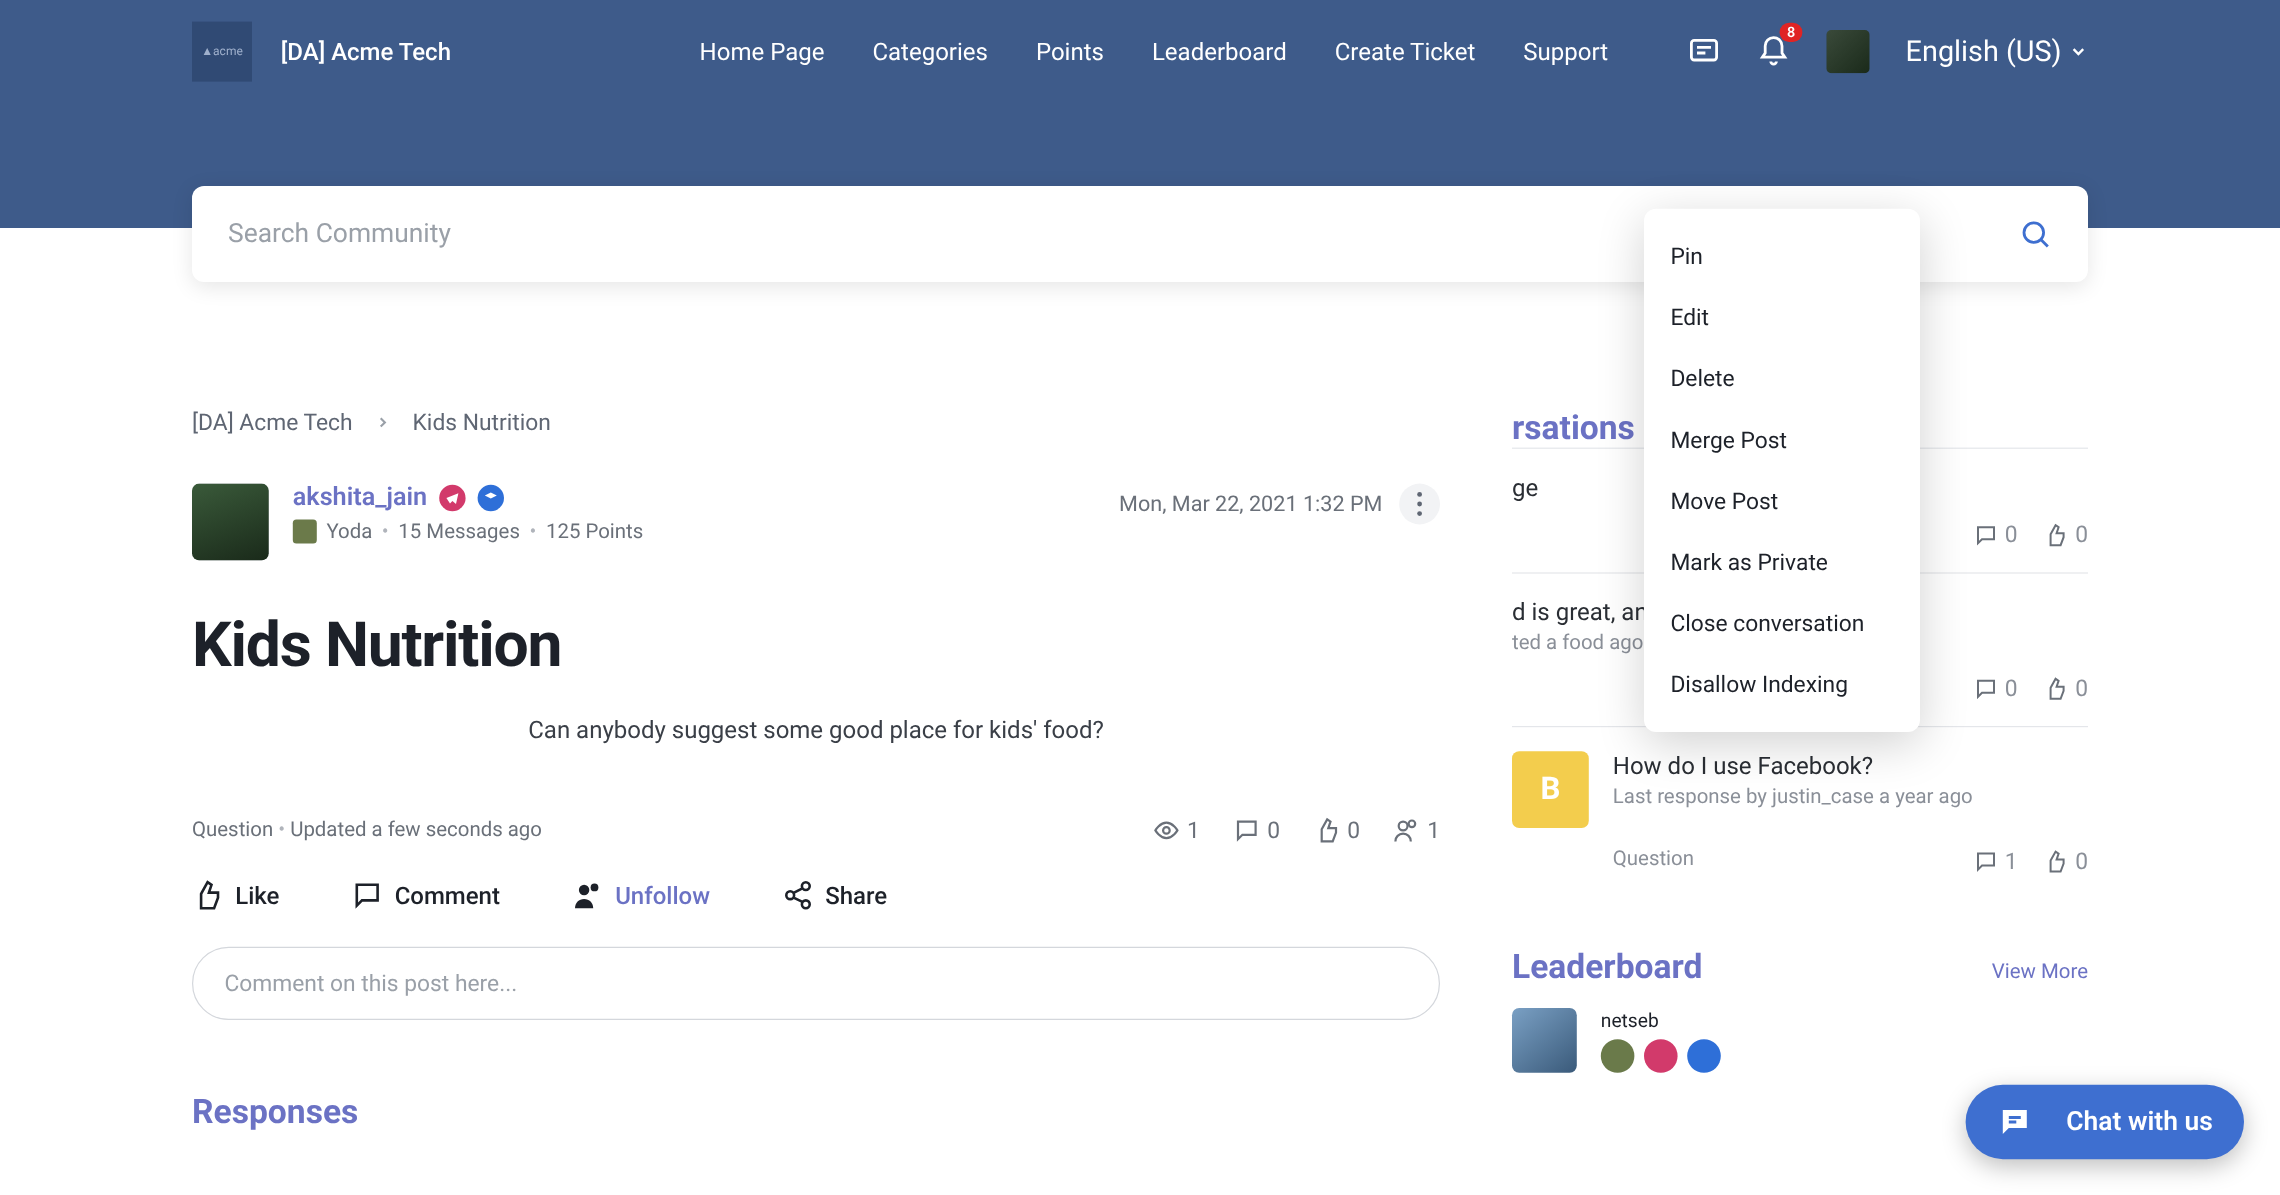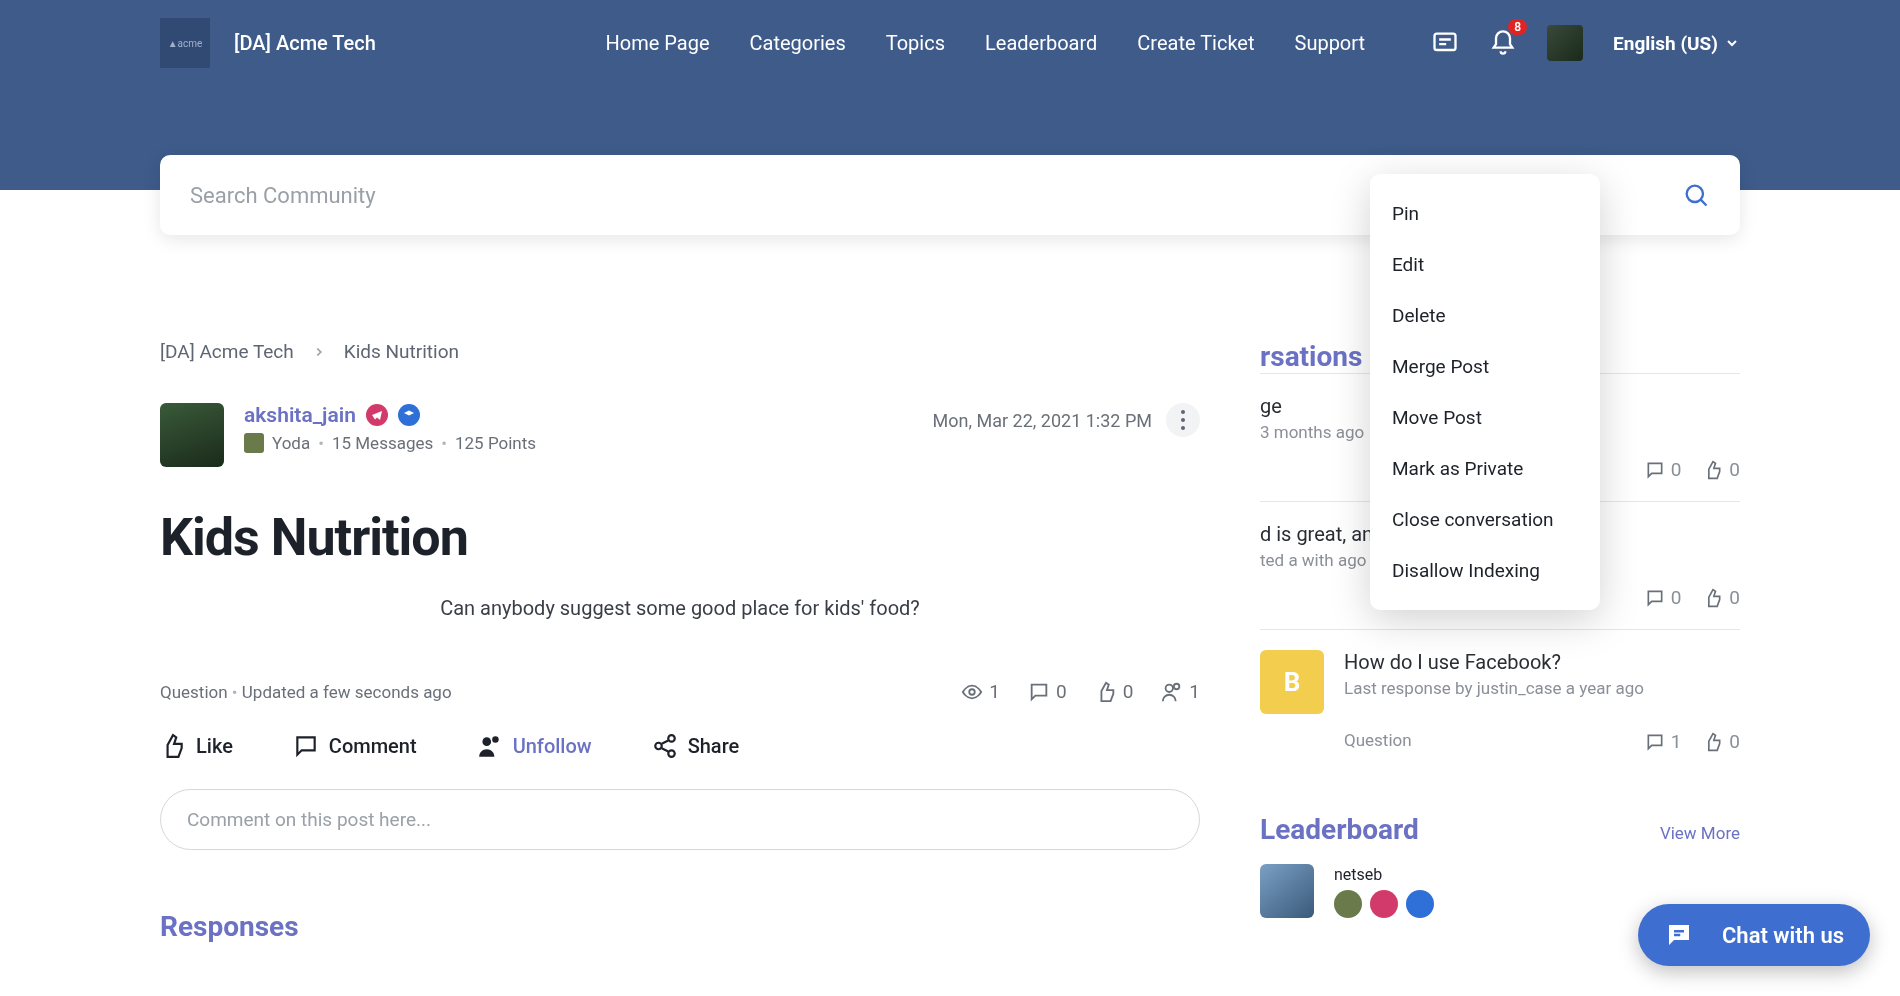--- a/index.html
+++ b/index.html
@@ -17,21 +17,21 @@
   .hero { background: var(--blue-header); height: 190px; position: relative; }
   .nav { display: flex; align-items: center; padding: 18px 160px 0 160px; color: #fff; gap: 36px; }
   .logo-box { width: 50px; height: 50px; background: #304a74; display:flex; align-items:center; justify-content:center; font-size:10px; color:#9fb0cc; margin-right:-12px;}
   .brand { font-size: 20px; font-weight: 500; flex: 0 0 auto; margin-right:auto;}
   .nav-links { display: flex; gap: 40px; font-size: 20px; }
   .nav-links a { color: #fff; text-decoration: none; }
   .nav-right { display: flex; align-items: center; gap: 30px; margin-left:30px;}
   .icon-btn { position: relative; cursor:pointer; }
   .bell-badge { position:absolute; top:-10px; right:-10px; background:#e02424; color:#fff; font-size:12px; padding:1px 6px; border-radius:10px; font-weight:600;}
   .avatar { width:36px; height:36px; border-radius:4px; background:#2a3a2f; background-image:linear-gradient(135deg,#3a4a3a,#1a2a1a); }
-  .lang { display:flex; align-items:center; gap:6px; font-size:19px;font-weight:bold; }
+  .lang { display:flex; align-items:center; gap:6px; font-size:24px; }
 
   .search-wrap { position:absolute; left:160px; right:160px; top:155px; }
   .search-box { background:#fff; border-radius:10px; box-shadow:0 4px 18px rgba(0,0,0,.1); display:flex; align-items:center; padding:0 30px; height:80px; }
   .search-box input { flex:1; border:none; outline:none; font-size:22px; color:var(--text-dark); }
   .search-box input::placeholder { color:#9aa0a8; }
 
   .main-wrap { display:flex; padding: 150px 160px 60px 160px; gap:60px; position:relative;}
   .col-main { flex:1; max-width: 1060px; }
   .col-side { width: 480px; }
 
@@ -104,21 +104,21 @@
 </head>
 <body>
 
 <div class="hero">
   <div class="nav">
     <div class="logo-box">▲acme</div>
     <div class="brand">[DA] Acme Tech</div>
     <div class="nav-links">
       <a>Home Page</a>
       <a>Categories</a>
-      <a>Topics</a>
+      <a>Points</a>
       <a>Leaderboard</a>
       <a>Create Ticket</a>
       <a>Support</a>
     </div>
     <div class="nav-right">
       <div class="icon-btn">
         <svg width="28" height="28" viewBox="0 0 24 24" fill="none" stroke="#fff" stroke-width="2">
             <rect x="3" y="4" width="18" height="14" rx="2"></rect>
             <path d="M7 9h10M7 13h6"></path>
           </svg>
@@ -289,21 +289,20 @@
     </div>
 
     <h2 class="responses">Responses</h2>
   </div>
 
   <div class="col-side">
     <div class="side-title">rsations</div>
 
     <div class="convo">
       <div class="convo-title">ge</div>
-      <div class="convo-sub">3 months ago</div>
       <div class="convo-tag">
           <span></span>
         <div class="stats">
           <div class="stat">
               <svg width="20" height="20" viewBox="0 0 24 24" fill="none" stroke="#6a7079" stroke-width="2">
                 <path d="M4 4h16v12H8l-4 4z"></path>
               </svg>
               <span>0</span>
             </div>
           <div class="stat">
@@ -311,21 +310,21 @@
                 <path d="M7 22V11l5-9 3 2-2 6h7v4l-3 8z"></path>
               </svg>
               <span>0</span>
             </div>
         </div>
       </div>
     </div>
 
     <div class="convo">
       <div class="convo-title">d is great, and even though it doe…</div>
-      <div class="convo-sub">ted a with ago</div>
+      <div class="convo-sub">ted a food ago</div>
       <div class="convo-tag">
           <span></span>
         <div class="stats">
           <div class="stat">
               <svg width="20" height="20" viewBox="0 0 24 24" fill="none" stroke="#6a7079" stroke-width="2">
                 <path d="M4 4h16v12H8l-4 4z"></path>
               </svg>
               <span>0</span>
             </div>
           <div class="stat">

